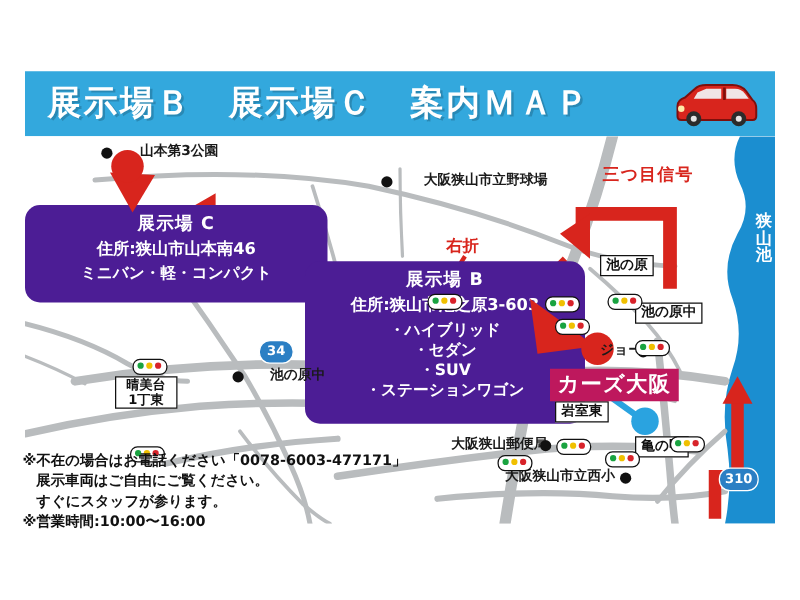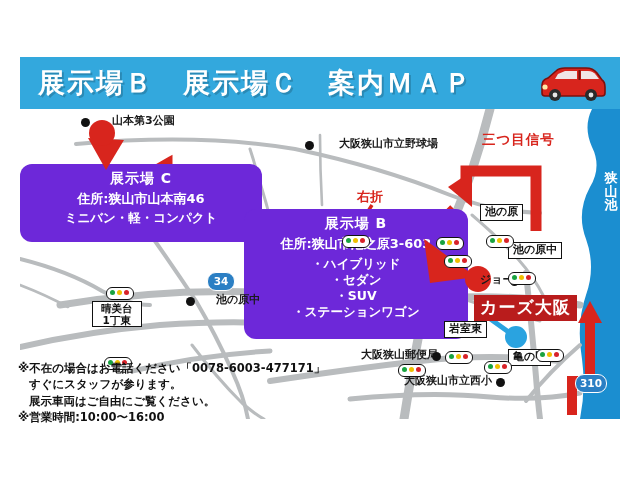--- a/index.html
+++ b/index.html
@@ -32,37 +32,37 @@
   .tl i.g{left:2.6px;background:#19a340;}
   .tl i.y{left:9.6px;background:#f0c000;}
   .tl i.r{left:16.6px;background:#d8232a;}
 
   
   .shield{position:absolute;width:26px;height:17px;border-radius:9px;background:#2b7fc4;
     border:1.4px solid #ffffff;color:#ffffff;font-size:10.5px;font-weight:bold;
     text-align:center;line-height:17px;}
 
   
-  .callout{position:absolute;background:#6d28d9;color:#ffffff;border-radius:12px;
+  .callout{position:absolute;background:#4c1d95;color:#ffffff;border-radius:12px;
     text-align:center;font-weight:bold;}
   #callout-c{left:0px;top:55px;width:242px;height:78px;}
   #callout-b{left:224px;top:100px;width:224px;height:130px;}
   .callout .t1{font-size:14px;letter-spacing:1px;margin-top:6px;}
   .callout .t2{font-size:13px;margin-top:2px;}
   .callout .t3{font-size:12.5px;margin-top:2px;}
   .callout ul{list-style:none;margin:3px 0 0 0;padding:0;}
   .callout ul li{font-size:12.5px;line-height:1.28;}
 
   
   .redword{position:absolute;color:#d8251d;font-size:13px;font-weight:bold;white-space:nowrap;}
   .redword.big{font-size:13.5px;letter-spacing:1px;font-family:Liberation Serif, serif;}
 
   
-  #cars-osaka{position:absolute;left:420px;top:186px;background:#b91c1c;color:#ffffff;
-    font-size:17px;font-weight:bold;letter-spacing:1px;padding:1px 6px 2px 6px;white-space:nowrap;margin-left:34px;}
+  #cars-osaka{position:absolute;left:420px;top:186px;background:#be185d;color:#ffffff;
+    font-size:17px;font-weight:bold;letter-spacing:1px;padding:1px 6px 2px 6px;white-space:nowrap;}
 
   
   #water-label{position:absolute;left:583px;top:62px;width:16px;color:#ffffff;
     font-size:13px;font-weight:bold;line-height:1.05;text-align:center;}
 
   
   #notes{position:absolute;left:6px;top:360px;width:300px;color:#111;
     font-size:11.5px;font-weight:bold;line-height:1.42;}
   #notes div{white-space:nowrap;margin-left:12px;}
   #notes .ind{padding-left:11px;}
@@ -271,18 +271,18 @@
     <div class="redword" style="left:337px;top:79px">右折</div>
 
     <div id="cars-osaka">カーズ大阪</div>
 
     <div id="water-label">狭<br>山<br>池</div>
 
   </div>
 
   <div id="notes">
     <div>※不在の場合はお電話ください「0078-6003-477171」</div>
+    <div class="ind">展示車両はご自由にご覧ください。</div>
     <div class="ind">すぐにスタッフが参ります。</div>
-    <div class="ind">展示車両はご自由にご覧ください。</div>
     <div>※営業時間:10:00〜16:00</div>
   </div>
 
 </div>
 
 </body></html>

